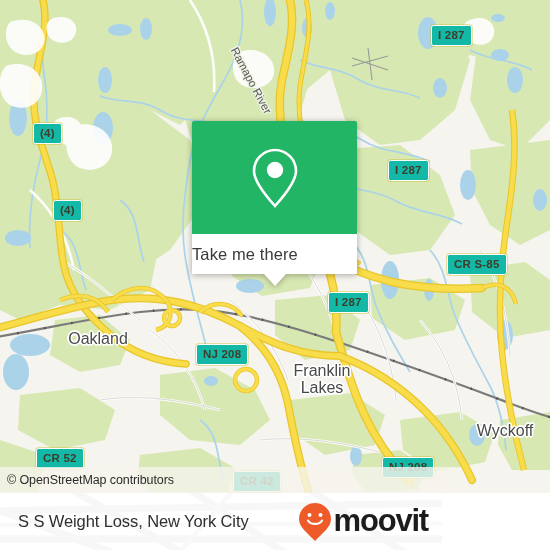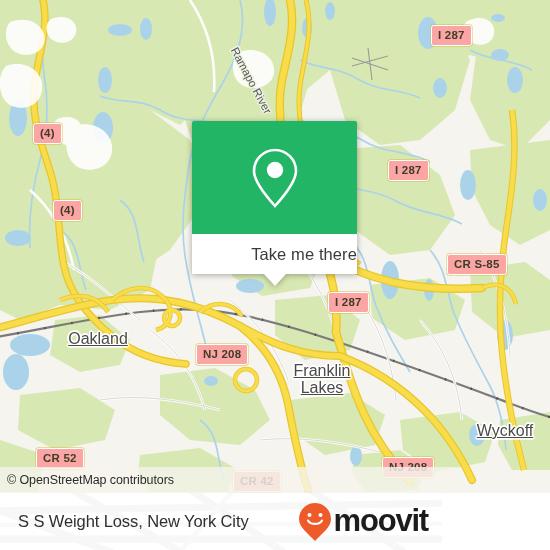--- a/index.html
+++ b/index.html
@@ -48,36 +48,35 @@
     font-weight: 400;
     white-space: pre;
     text-align: center;
     text-shadow:
       -1.6px 0 rgba(255,255,255,.95), 1.6px 0 rgba(255,255,255,.95),
       0 -1.6px rgba(255,255,255,.95), 0 1.6px rgba(255,255,255,.95),
       -1.2px -1.2px rgba(255,255,255,.95), 1.2px 1.2px rgba(255,255,255,.95),
       -1.2px 1.2px rgba(255,255,255,.95), 1.2px -1.2px rgba(255,255,255,.95);
     line-height: 1.08;
     pointer-events: none;
-    text-decoration: underline;
   }
   .river-label {
     position: absolute;
     color: #5a5a5a;
     font-size: 11.5px;
     white-space: nowrap;
     text-shadow:
       -1.4px 0 #eef3e2, 1.4px 0 #eef3e2, 0 -1.4px #eef3e2, 0 1.4px #eef3e2,
       -1px -1px #eef3e2, 1px 1px #eef3e2, -1px 1px #eef3e2, 1px -1px #eef3e2;
   }
 
   
   .shield {
     position: absolute;
-    background: #fca5a5;
+    background: #14b8a6;
     border: 1.5px solid #ffffff;
     border-radius: 2.5px;
     color: #3d3d2a;
     font-size: 11.5px;
     font-weight: bold;
     line-height: 1;
     padding: 3.5px 6px 4px 6px;
     white-space: nowrap;
     box-shadow: 0 0 0 0.7px rgba(200,185,40,0.55);
     letter-spacing: 0.2px;
@@ -96,21 +95,21 @@
     border-radius: 2px 2px 0 0;
     display: flex;
     align-items: center;
     justify-content: center;
   }
   #popup-bottom {
     height: 40px;
     background: #ffffff;
     display: flex;
     align-items: center;
-    justify-content: flex-end;
+    justify-content: flex-start;
     position: relative;
   }
   #popup-cta {
     color: #3b3b3b;
     font-size: 16.5px;
     letter-spacing: 0.1px;
   }
   #popup-tail {
     position: absolute;
     left: 50%;

